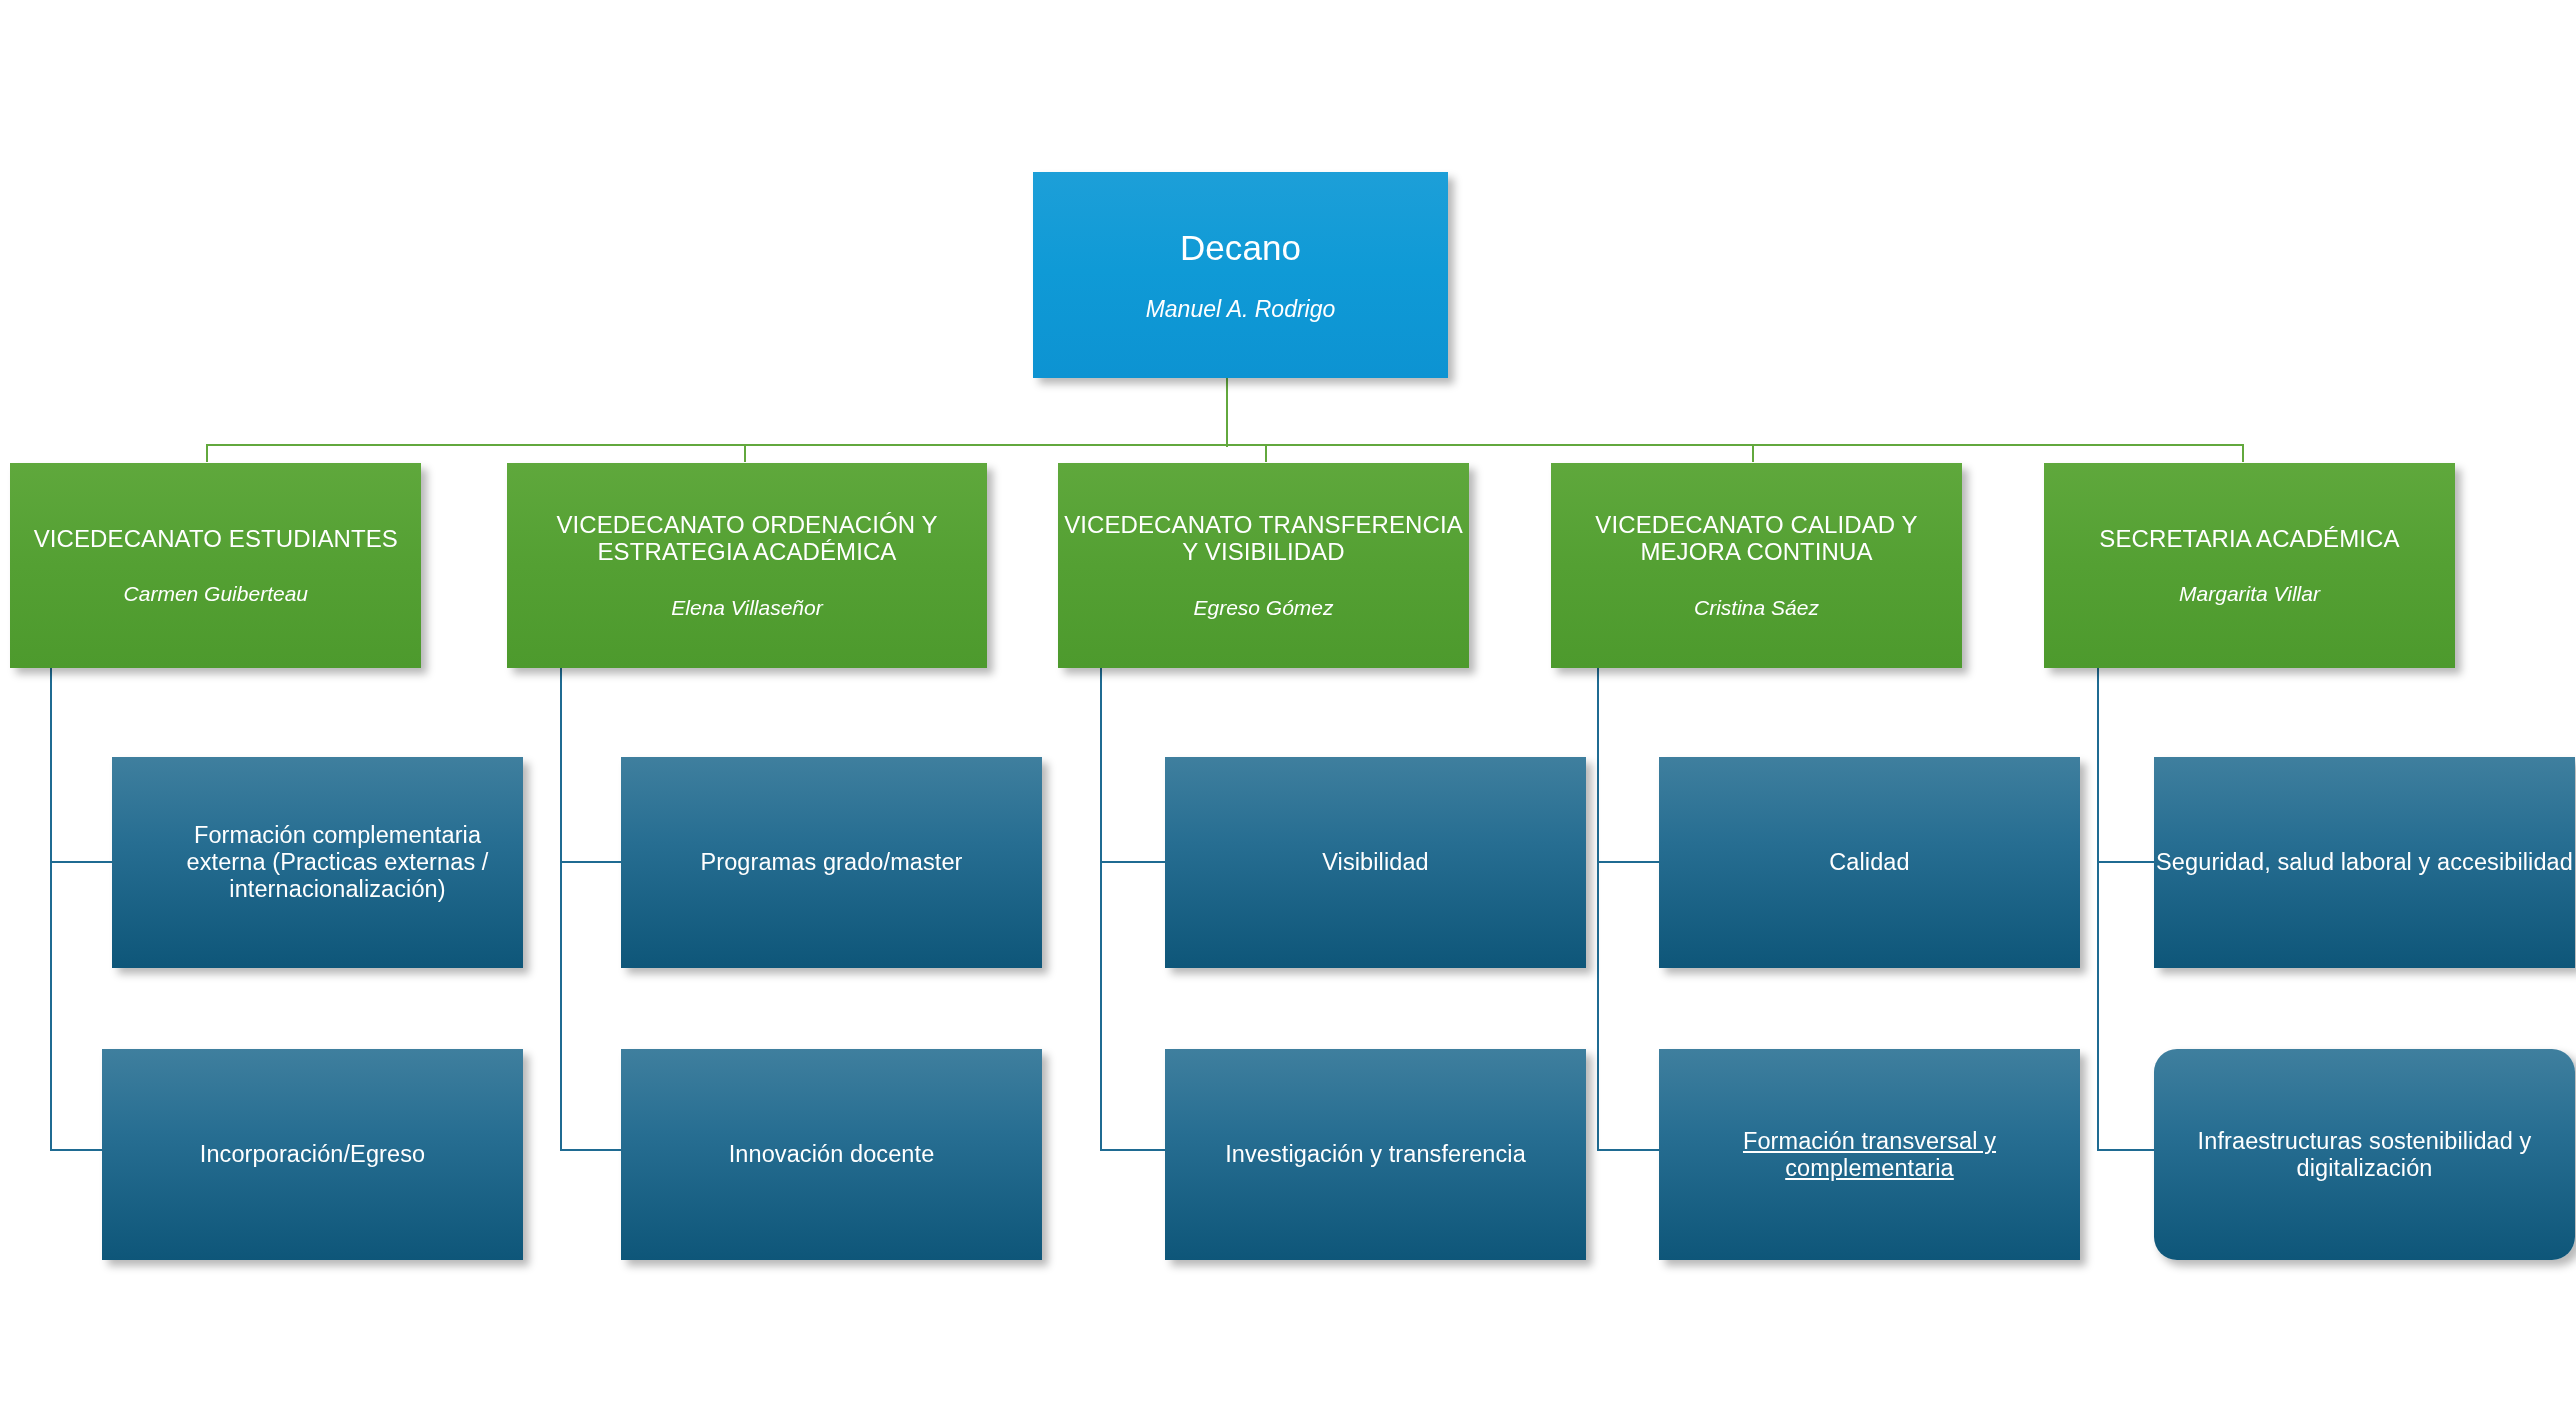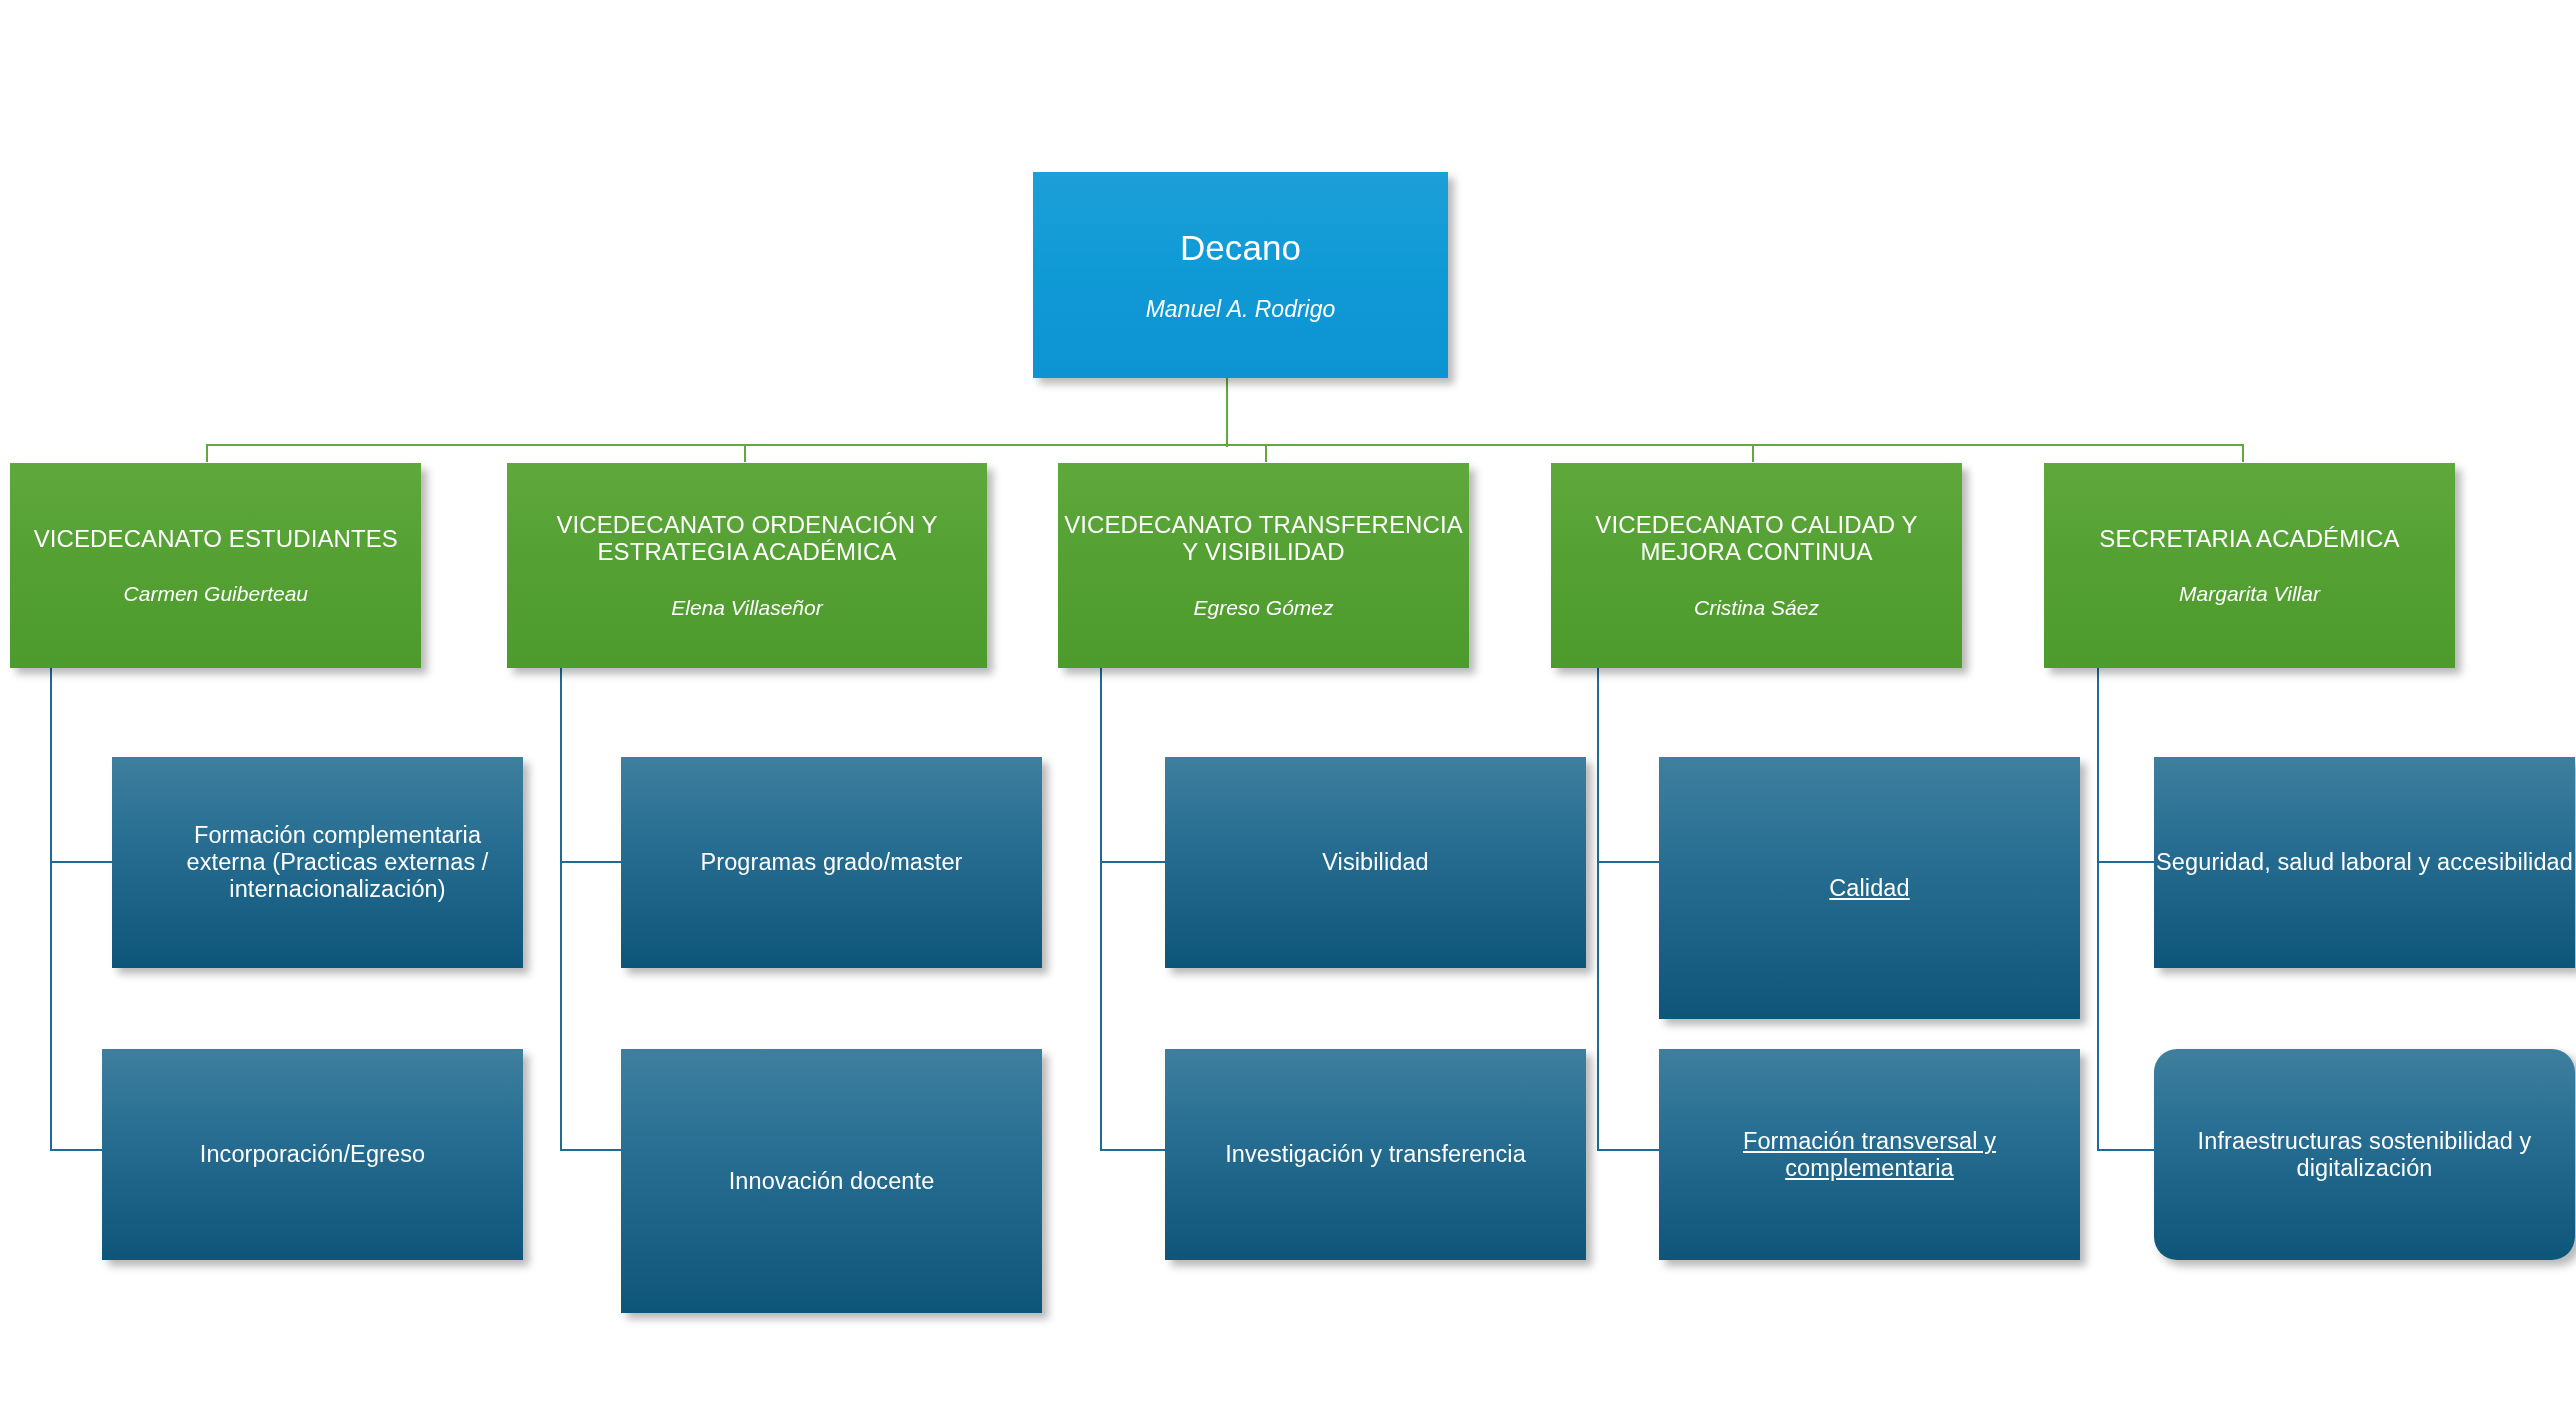--- a/index.html
+++ b/index.html
@@ -155,32 +155,32 @@
   <div class="node blue" style="left:112px; top:757px; width:411px; height:211px;padding-left:40px;">
     <div class="title">Formación complementaria externa (Practicas externas / internacionalización)</div>
   </div>
   <div class="node blue" style="left:102px; top:1049px; width:421px; height:211px;">
     <div class="title">Incorporación/Egreso</div>
   </div>
 
   <div class="node blue" style="left:621px; top:757px; width:421px; height:211px;">
     <div class="title">Programas grado/master</div>
   </div>
-  <div class="node blue" style="left:621px; top:1049px; width:421px; height:264px;">
+  <div class="node blue" style="left:621px; top:1049px; width:421px; height:211px;">
     <div class="title">Innovación docente</div>
   </div>
 
   <div class="node blue" style="left:1165px; top:757px; width:421px; height:211px;">
     <div class="title">Visibilidad</div>
   </div>
   <div class="node blue" style="left:1165px; top:1049px; width:421px; height:211px;">
     <div class="title">Investigación y transferencia</div>
   </div>
 
-  <div class="node blue" style="left:1659px; top:757px; width:421px; height:262px;text-decoration:underline;">
+  <div class="node blue" style="left:1659px; top:757px; width:421px; height:211px;">
     <div class="title">Calidad</div>
   </div>
   <div class="node blue" style="left:1659px; top:1049px; width:421px; height:211px;text-decoration:underline;">
     <div class="title">Formación transversal y complementaria</div>
   </div>
 
   <div class="node blue" style="left:2154px; top:757px; width:421px; height:211px;">
     <div class="title">Seguridad, salud laboral y accesibilidad</div>
   </div>
   <div class="node blue" style="left:2154px; top:1049px; width:421px; height:211px;border-radius:23px;">

